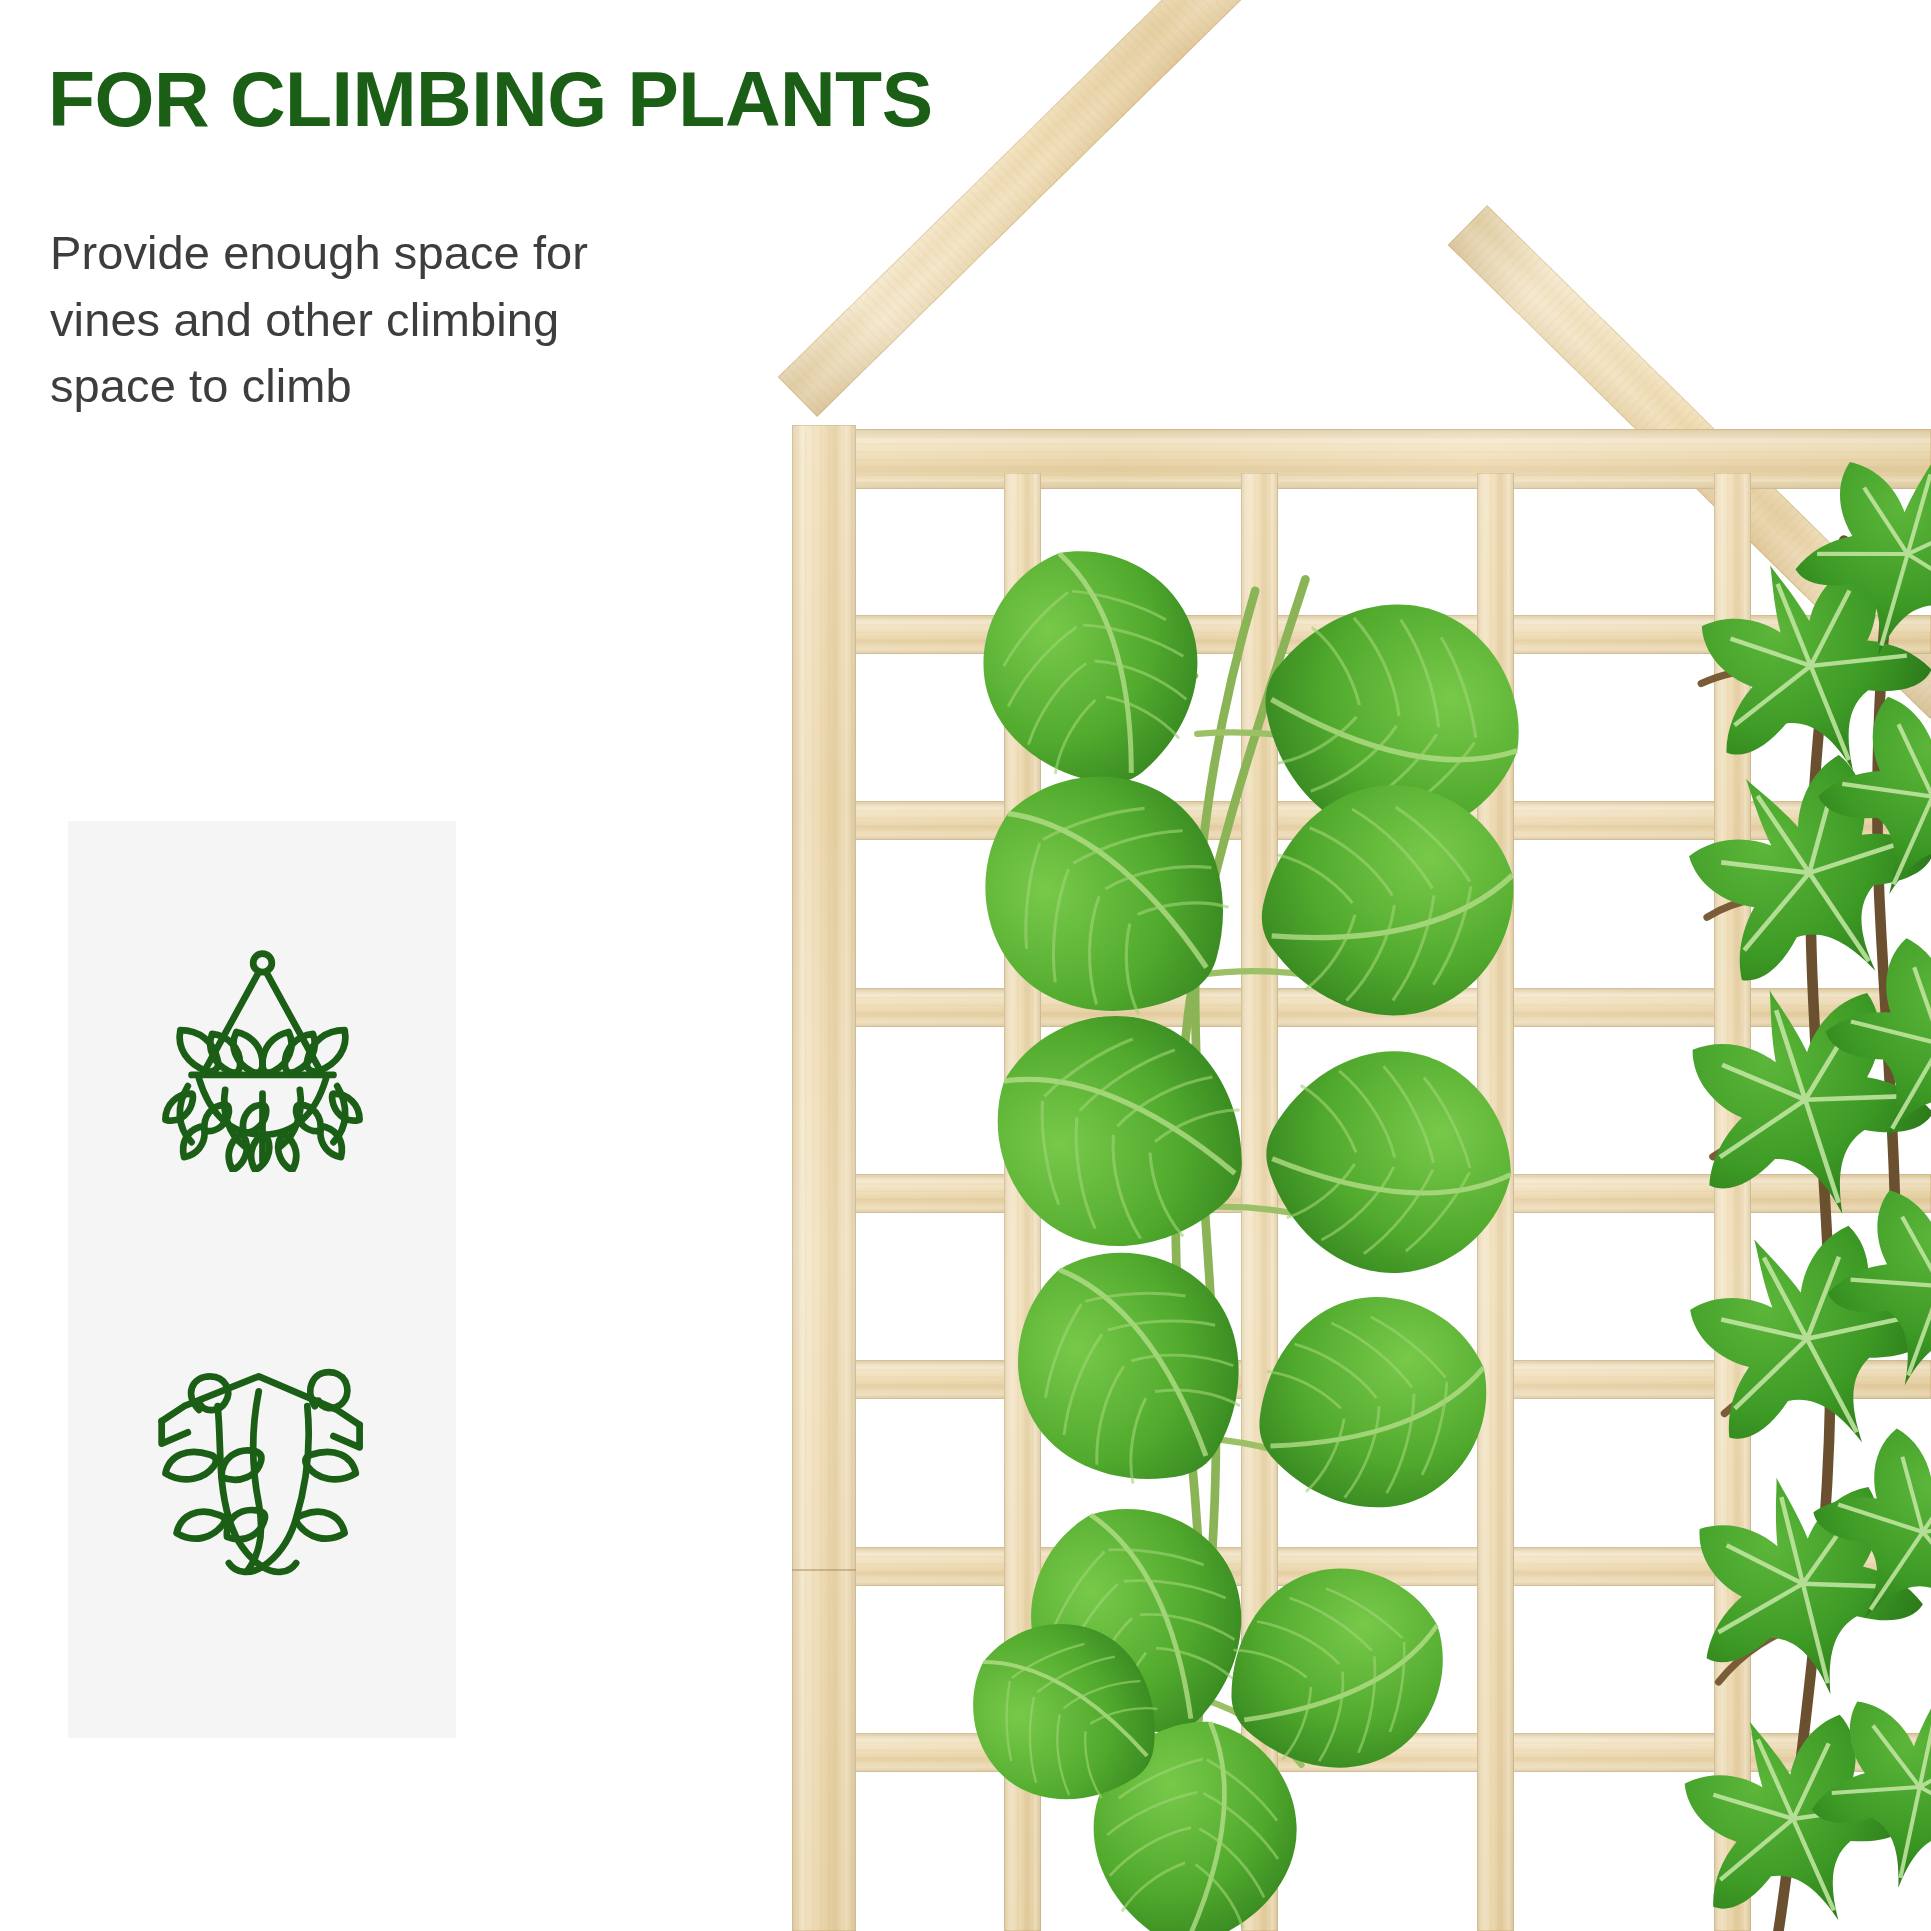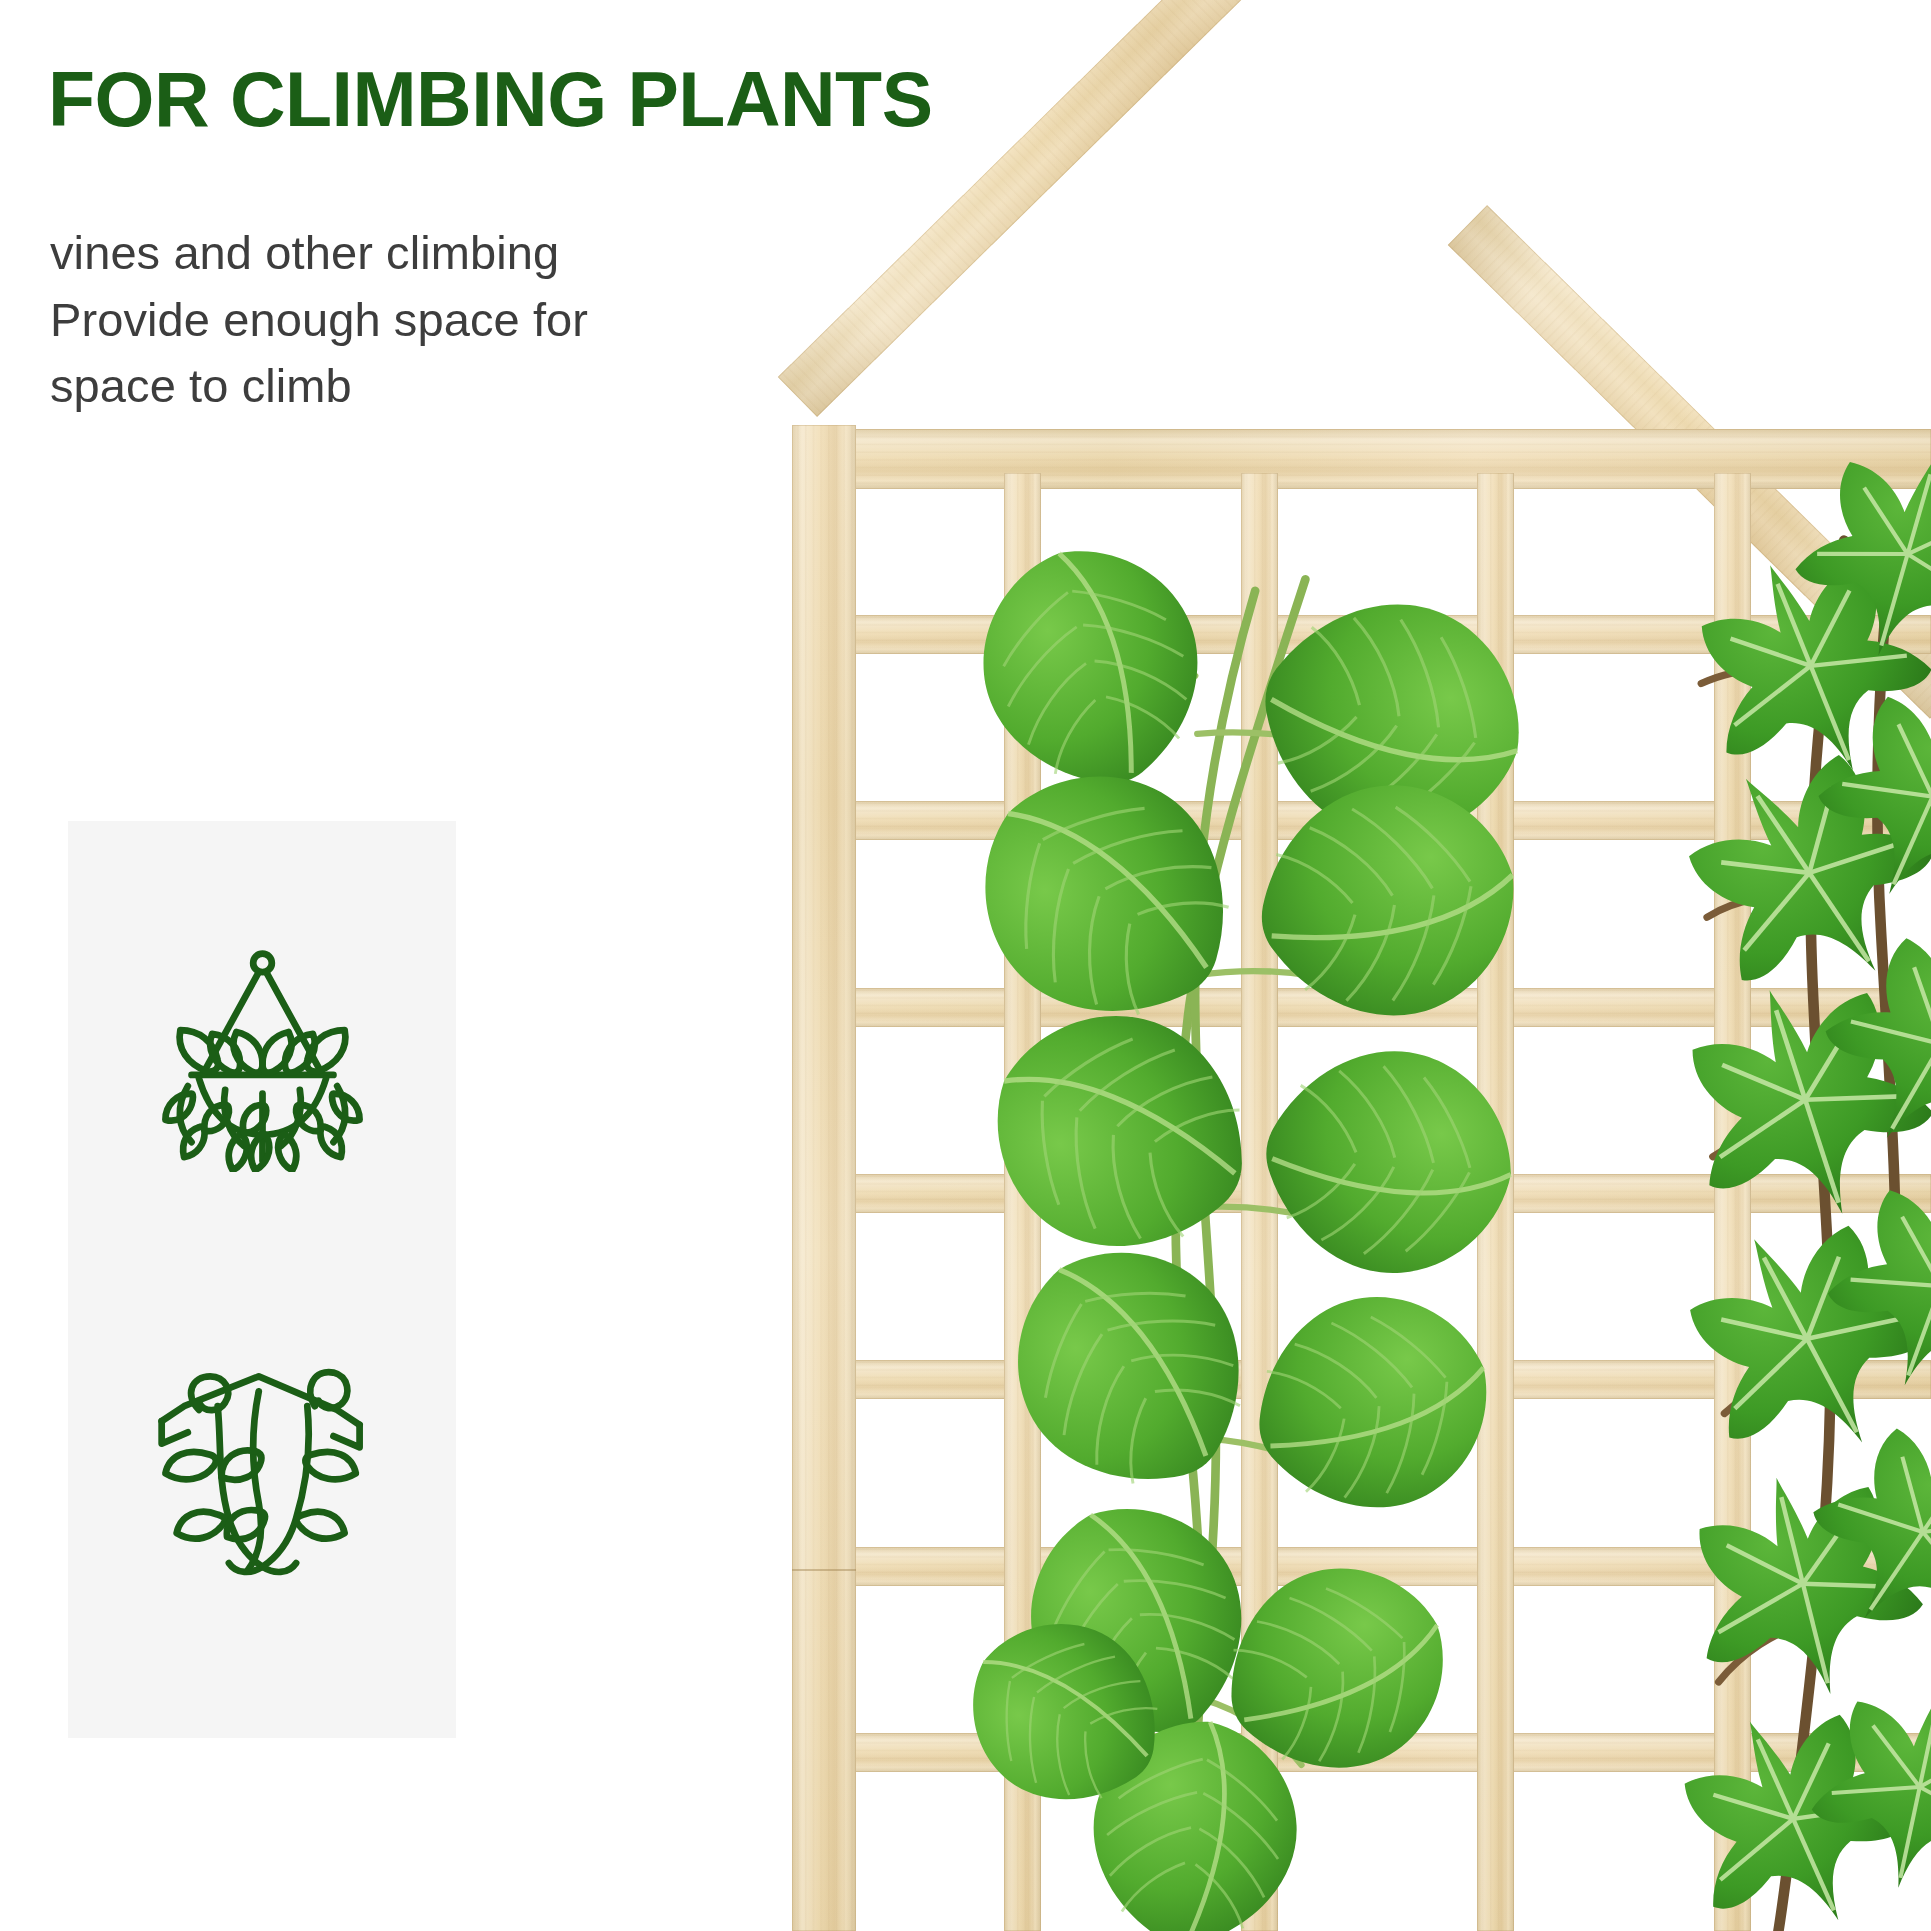--- a/index.html
+++ b/index.html
@@ -234,22 +234,22 @@
       <use href="#ivyleaf" x="1742" y="1520" width="254" height="254" transform="rotate(-14 1869 1647)"></use>
       <use href="#ivyleaf" x="1872" y="1476" width="232" height="232" transform="rotate(34 1988 1592)"></use>
       <use href="#ivyleaf" x="1736" y="1766" width="248" height="248" transform="rotate(-24 1860 1890)"></use>
       <use href="#ivyleaf" x="1872" y="1742" width="230" height="230" transform="rotate(12 1987 1857)"></use>
     </g>
   </svg>
 
   <div id="headline">FOR CLIMBING PLANTS</div>
 
   <div id="subcopy">
+    <span>Provide enough space for</span>
     <span>vines and other climbing</span>
-    <span>Provide enough space for</span>
     <span>space to climb</span>
   </div>
 
   <div id="icon-panel">
 
     <div class="icon-slot" id="slot-1">
       <svg class="icon-svg" width="239" height="239" viewBox="0 0 128 128" fill="none" stroke="#1b5e16" stroke-width="3.6" stroke-linecap="round" stroke-linejoin="round">
 
         <circle cx="64" cy="16" r="5"></circle>
         <path d="M62,21 L34,72"></path>

